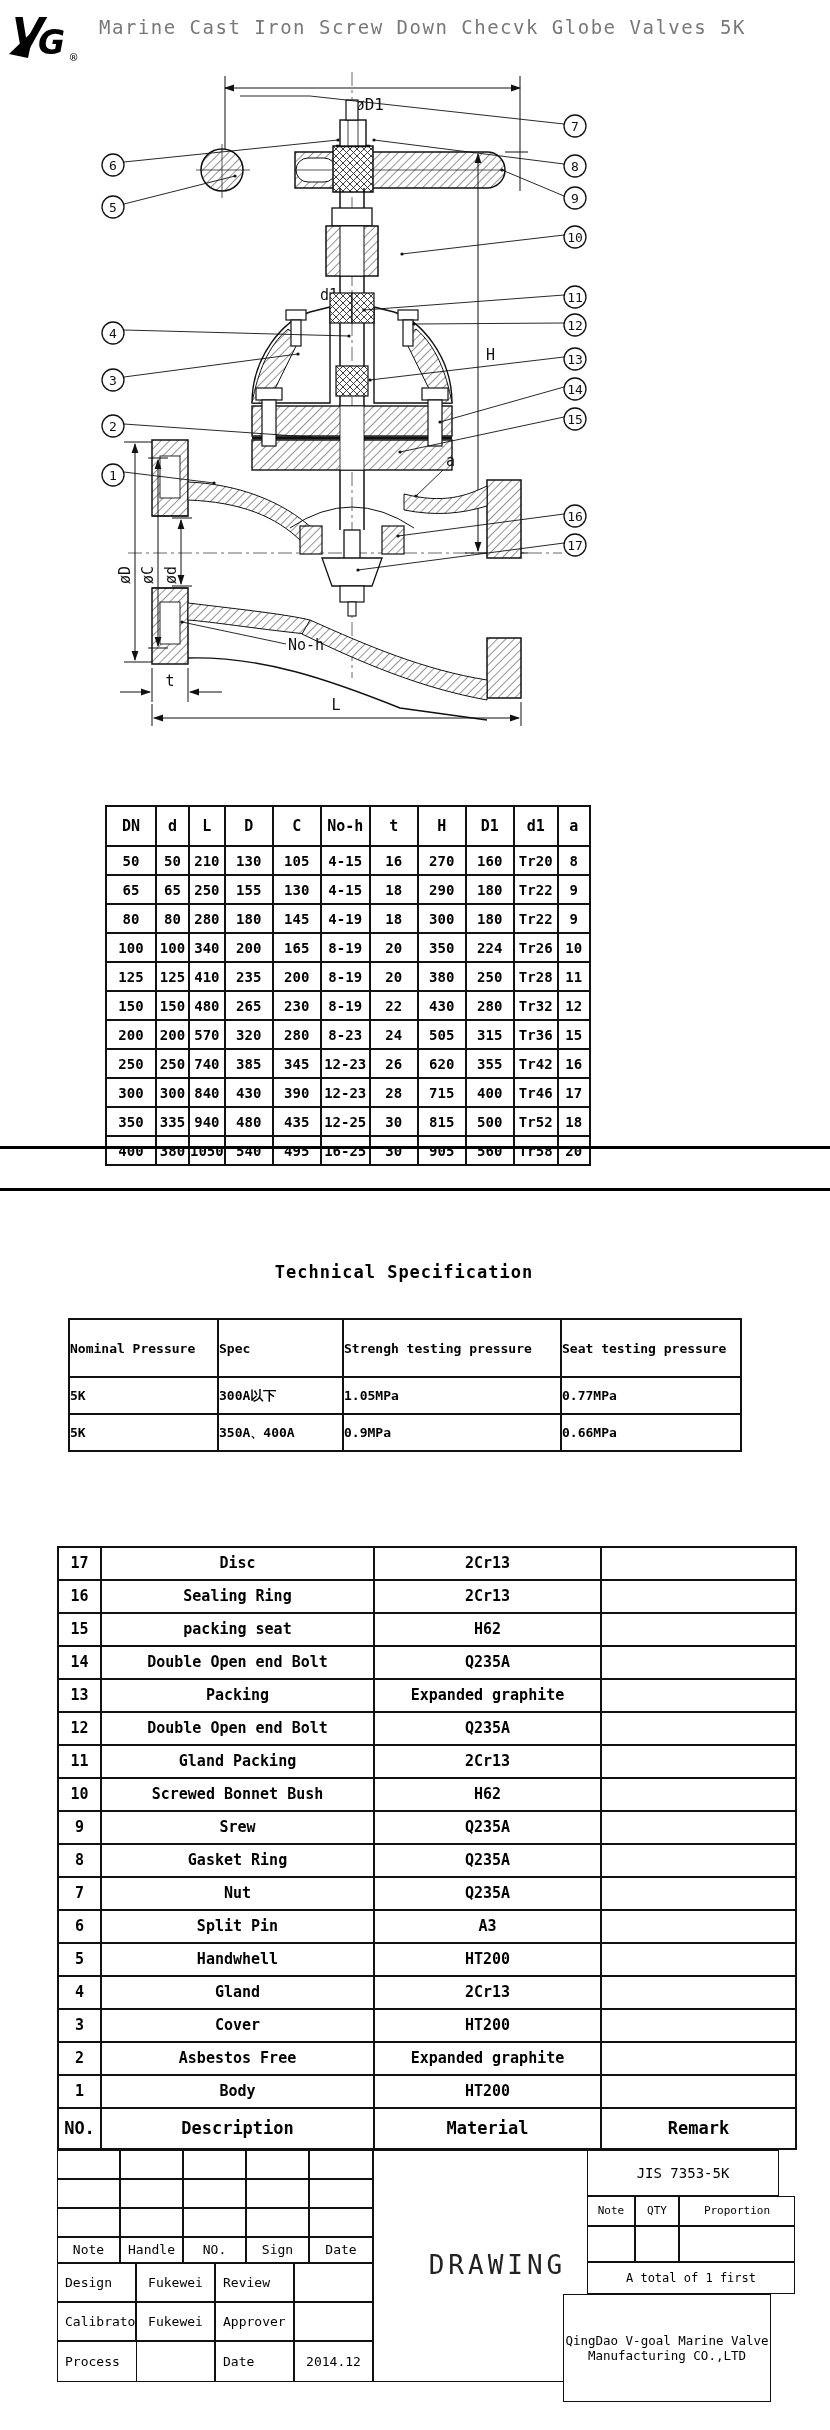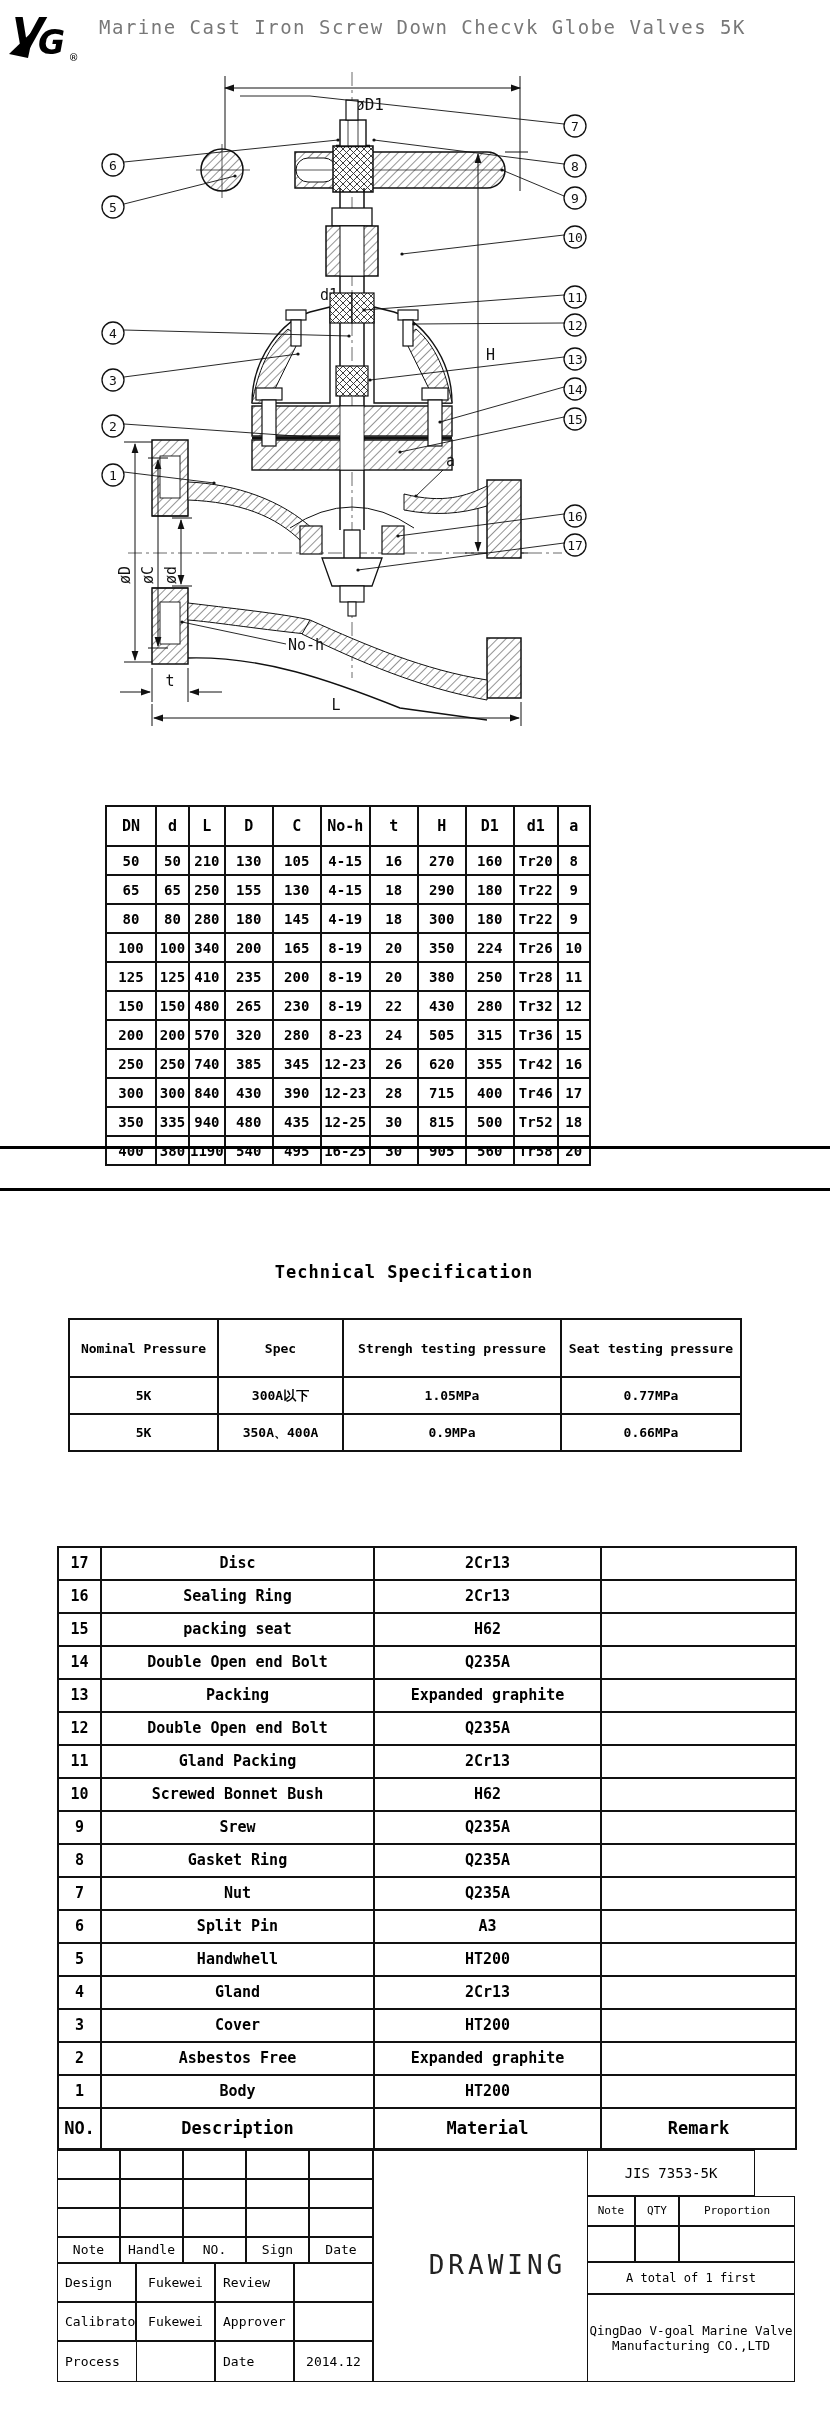--- a/index.html
+++ b/index.html
@@ -14,21 +14,21 @@
   table{border-collapse:collapse;table-layout:fixed;background:#fff;}
   .dim-table{position:absolute;left:105px;top:805px;font-weight:bold;font-size:14px;}
   .dim-table th,.dim-table td{border:2px solid #111;text-align:center;padding:0;height:27px;line-height:1;overflow:hidden;}
   .dim-table thead th{height:38px;font-size:15px;}
   
   .bar{position:absolute;left:0;width:830px;background:#000;}
   
   .spec-head{position:absolute;left:68px;top:1262px;width:672px;text-align:center;
              font-weight:bold;font-size:17px;letter-spacing:1px;}
   .spec-table{position:absolute;left:68px;top:1318px;font-weight:bold;font-size:13px;}
-  .spec-table th,.spec-table td{border:2px solid #111;text-align:center;padding:0;overflow:hidden;}
+  .spec-table th,.spec-table td{border:2px solid #111;text-align:left;padding:0;overflow:hidden;}
   .spec-table thead th{height:56px;}
   .spec-table td{height:35px;}
   
   .parts-table{position:absolute;left:57px;top:1546px;font-weight:bold;font-size:15px;}
   .parts-table td{border:2px solid #111;text-align:center;padding:0;height:31px;line-height:1;overflow:hidden;}
   .parts-table tfoot td{height:39px;font-size:17px;}
   
   .titleblock{position:absolute;left:57px;top:2150px;width:738px;height:232px;}
   .tb{position:absolute;box-sizing:border-box;border:1.5px solid #111;background:#fff;
       display:flex;align-items:center;justify-content:center;font-size:13px;line-height:1.2;}
@@ -457,21 +457,21 @@
           <td>12-25</td>
           <td>30</td>
           <td>815</td>
           <td>500</td>
           <td>Tr52</td>
           <td>18</td>
         </tr>
         <tr>
           <td>400</td>
           <td>380</td>
-          <td>1190</td>
+          <td>1050</td>
           <td>540</td>
           <td>495</td>
           <td>16-25</td>
           <td>30</td>
           <td>905</td>
           <td>560</td>
           <td>Tr58</td>
           <td>20</td>
         </tr>
       </tbody>
@@ -668,27 +668,27 @@
     <div class="tb lft" style="left:158px;top:152px;width:79px;height:39px">Approver</div>
     <div class="tb" style="left:237px;top:152px;width:79px;height:39px"></div>
 
     <div class="tb lft" style="left:0;top:191px;width:84px;height:41px">Process</div>
     <div class="tb" style="left:79px;top:191px;width:79px;height:41px"></div>
     <div class="tb lft" style="left:158px;top:191px;width:79px;height:41px">Date</div>
     <div class="tb" style="left:237px;top:191px;width:79px;height:41px">2014.12</div>
 
     <div class="tb drawing-cell" style="left:316px;top:0;width:249px;height:232px">DRAWING</div>
 
-    <div class="tb" style="left:530px;top:0;width:168px;height:46px;font-size:14px">JIS 7353-5K</div>
+    <div class="tb" style="left:530px;top:0;width:192px;height:46px;font-size:14px">JIS 7353-5K</div>
     <div class="tb sm" style="left:530px;top:46px;width:48px;height:30px">Note</div>
     <div class="tb sm" style="left:578px;top:46px;width:44px;height:30px">QTY</div>
     <div class="tb sm" style="left:622px;top:46px;width:116px;height:30px">Proportion</div>
     <div class="tb" style="left:530px;top:76px;width:48px;height:36px"></div>
     <div class="tb" style="left:578px;top:76px;width:44px;height:36px"></div>
     <div class="tb" style="left:622px;top:76px;width:116px;height:36px"></div>
     <div class="tb" style="left:530px;top:112px;width:208px;height:32px;font-size:12px">A total of 1 first</div>
-    <div class="tb col" style="left:530px;top:144px;width:208px;height:88px;font-size:12.5px">
+    <div class="tb col" style="left:506px;top:144px;width:208px;height:108px;font-size:12.5px">
       <span>QingDao V-goal Marine Valve</span>
       <span>Manufacturing CO.,LTD</span>
     </div>
   </div>
 
 </div>
 
 </body></html>

